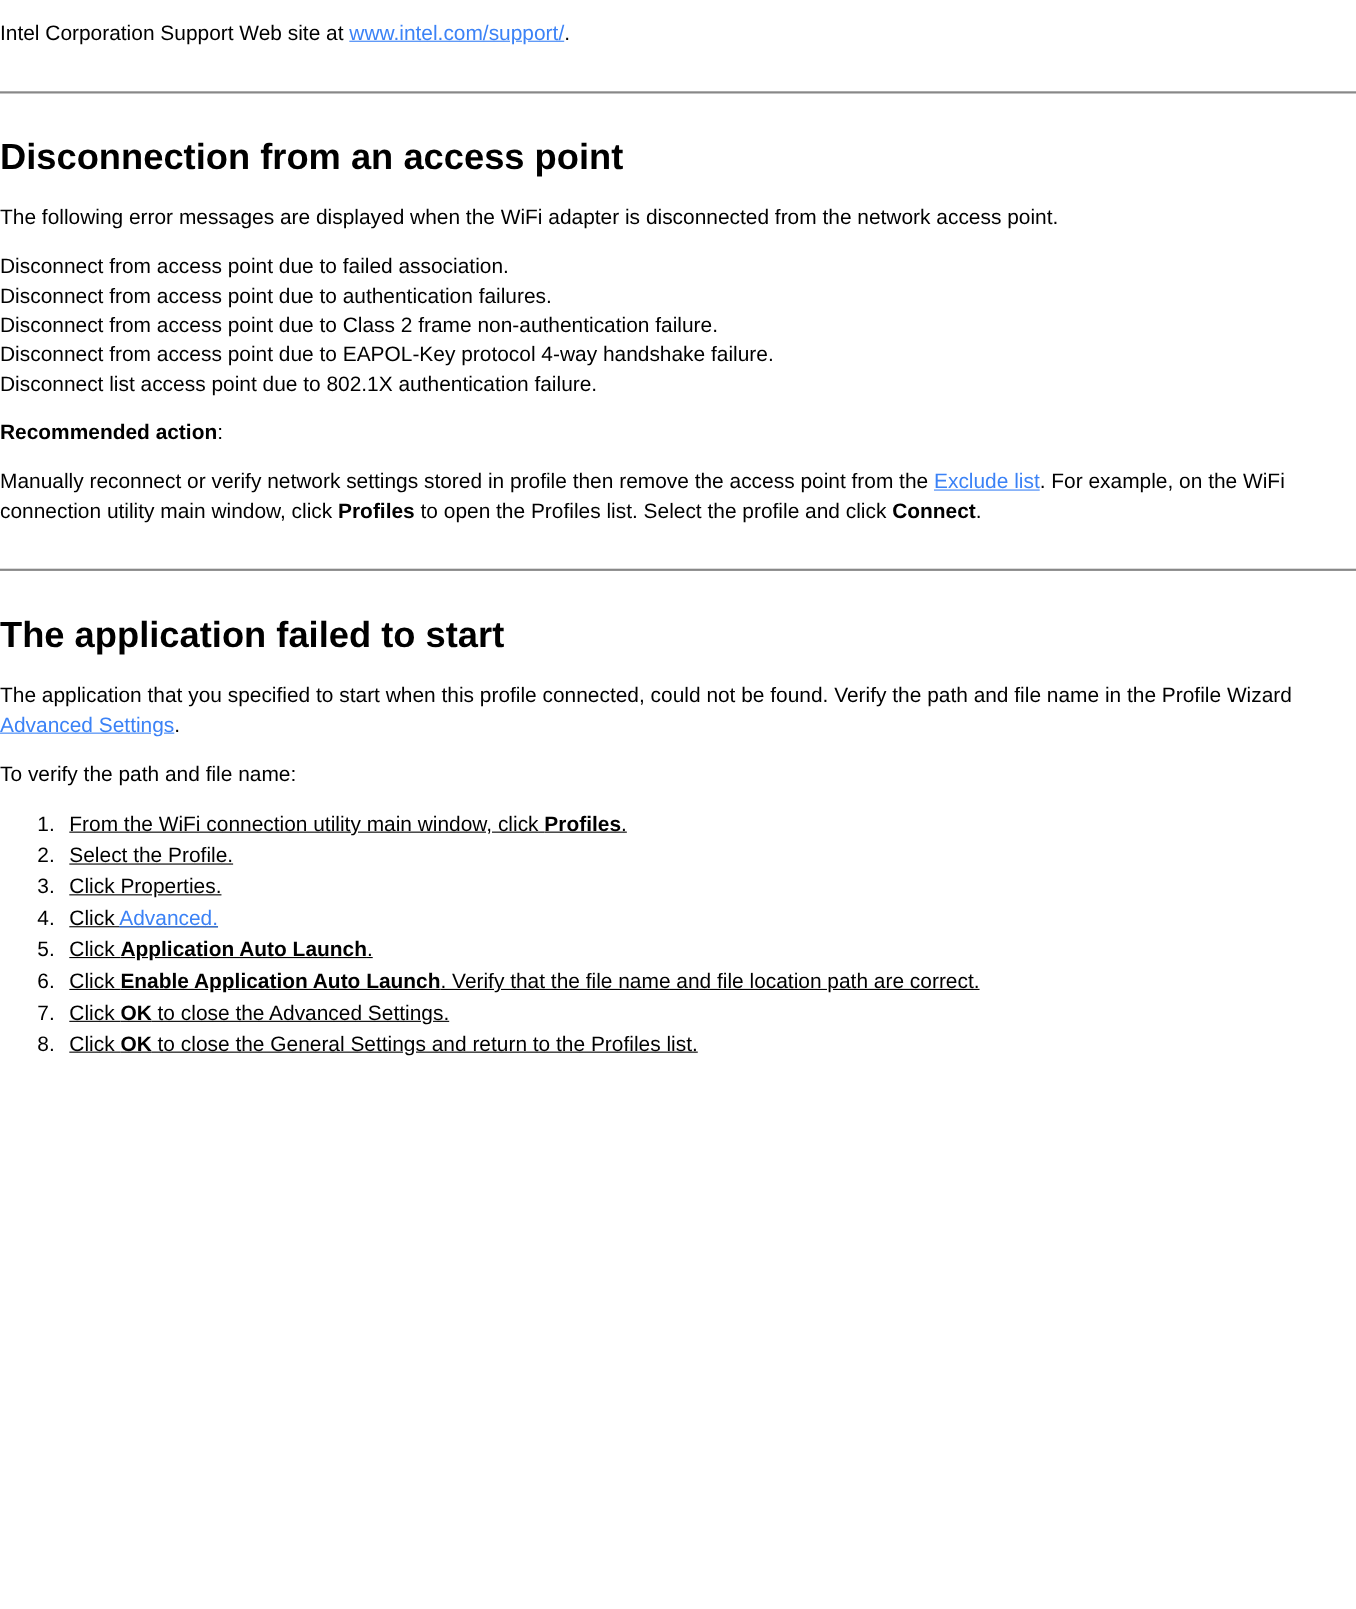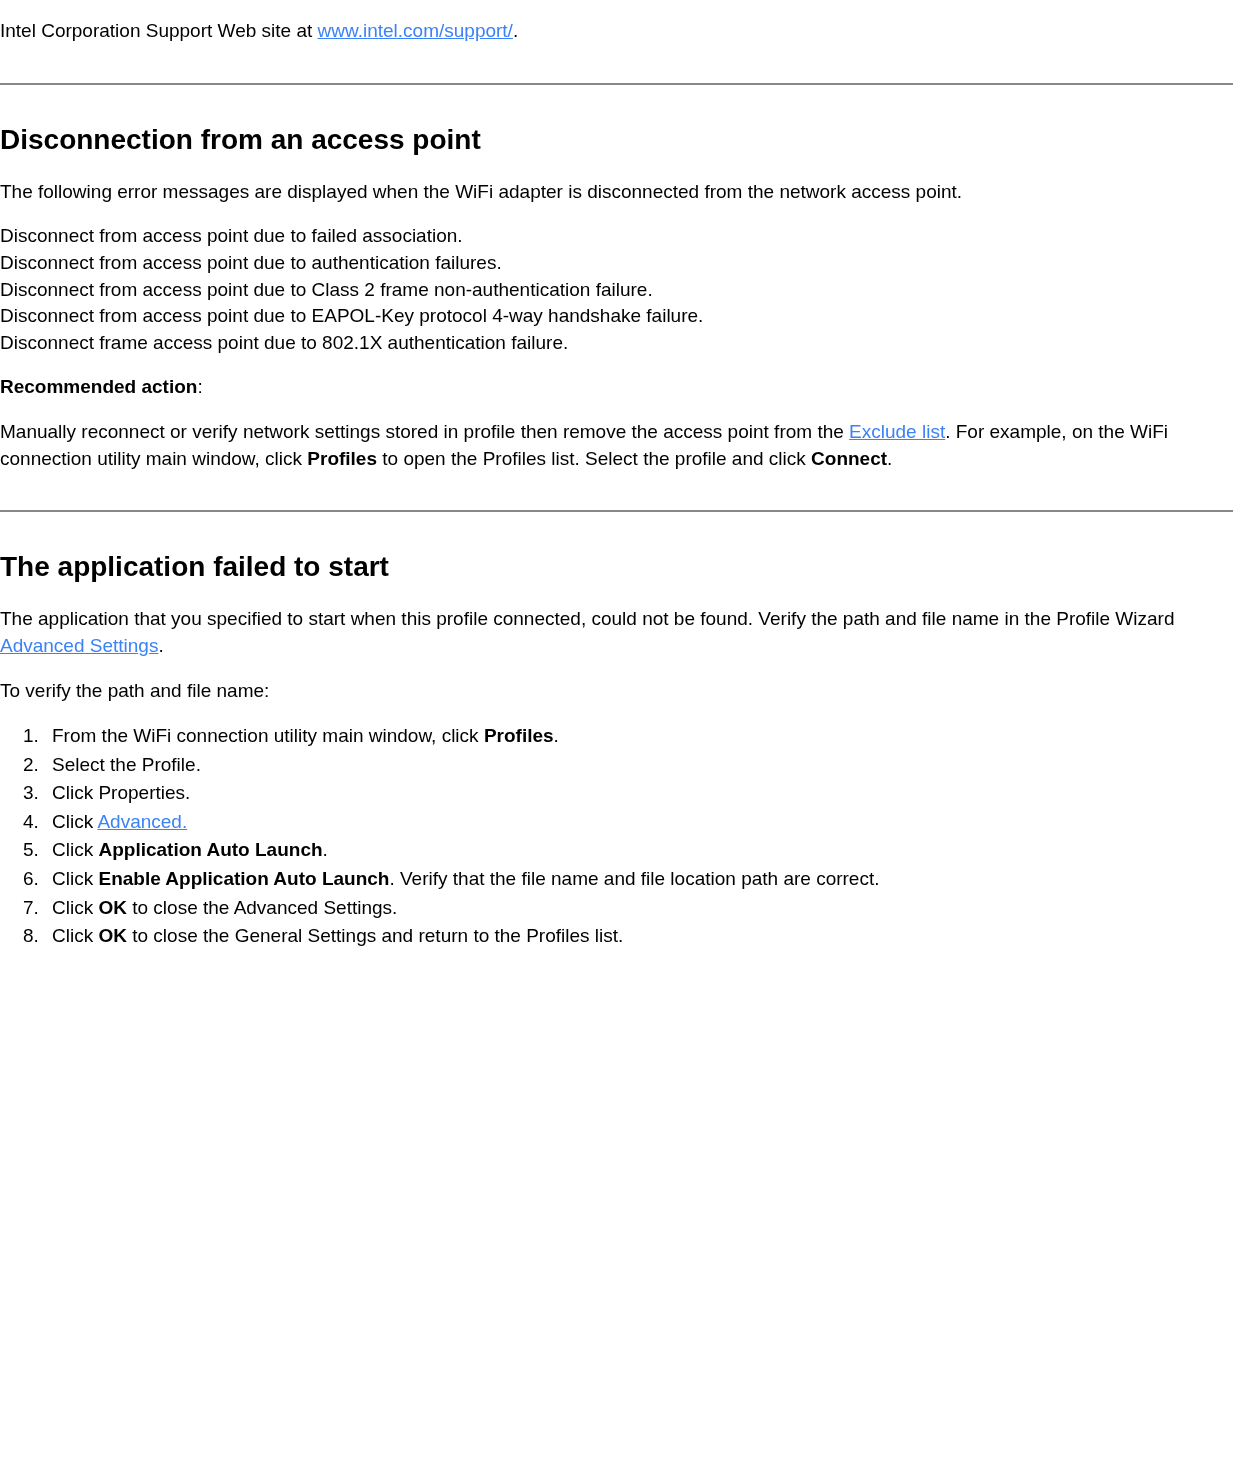--- a/index.html
+++ b/index.html
@@ -10,40 +10,41 @@
       margin: 0;
       padding: 0;
       width: 1233px;
       background: #fff;
     }
     a {
       color: #3b82f6;
       text-decoration: underline;
     }
     h2 {
-      font-size: 28px;
+      font-size: 33px;
       font-weight: bold;
       margin-top: 35px;
       margin-bottom: 20px;
     }
     hr {
       border: none;
       border-top: 2px solid #888;
       margin-top: 38px;
       margin-bottom: 2px;
     }
     p {
       margin-top: 18px;
       margin-bottom: 18px;
     }
     .errlist div {
       line-height: 1.4;
     }
     ol {
-      padding-left: 44px;
+      padding-left: 55px;
+      text-decoration: underline;
     }
     ol li {
       padding-left: 8px;
       margin-bottom: 2px;
     }
     strong {
       font-weight: bold;
     }
   </style>
 </head>
@@ -57,21 +58,21 @@
 
 <h2>Disconnection from an access point</h2>
 
 <p>The following error messages are displayed when the WiFi adapter is disconnected from the network access point.</p>
 
 <div class="errlist">
   <div>Disconnect from access point due to failed association.</div>
   <div>Disconnect from access point due to authentication failures.</div>
   <div>Disconnect from access point due to Class 2 frame non-authentication failure.</div>
   <div>Disconnect from access point due to EAPOL-Key protocol 4-way handshake failure.</div>
-  <div>Disconnect frame access point due to 802.1X authentication failure.</div>
+  <div>Disconnect list access point due to 802.1X authentication failure.</div>
 </div>
 
 <p>
   <strong>Recommended action</strong><span>:</span>
 </p>
 
 <p>
   <span>Manually reconnect or verify network settings stored in profile then remove the access point from the </span><a href="#">Exclude list</a><span>. For example, on the WiFi connection utility main window, click </span><strong>Profiles</strong><span> to open the Profiles list. Select the profile and click </span><strong>Connect</strong><span>.</span>
 </p>
 

